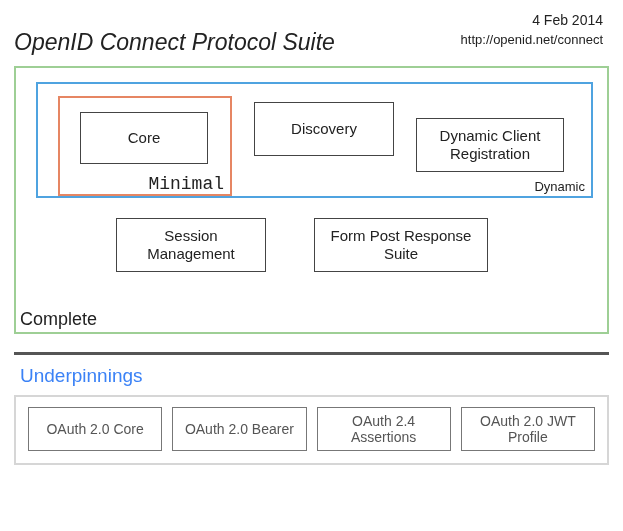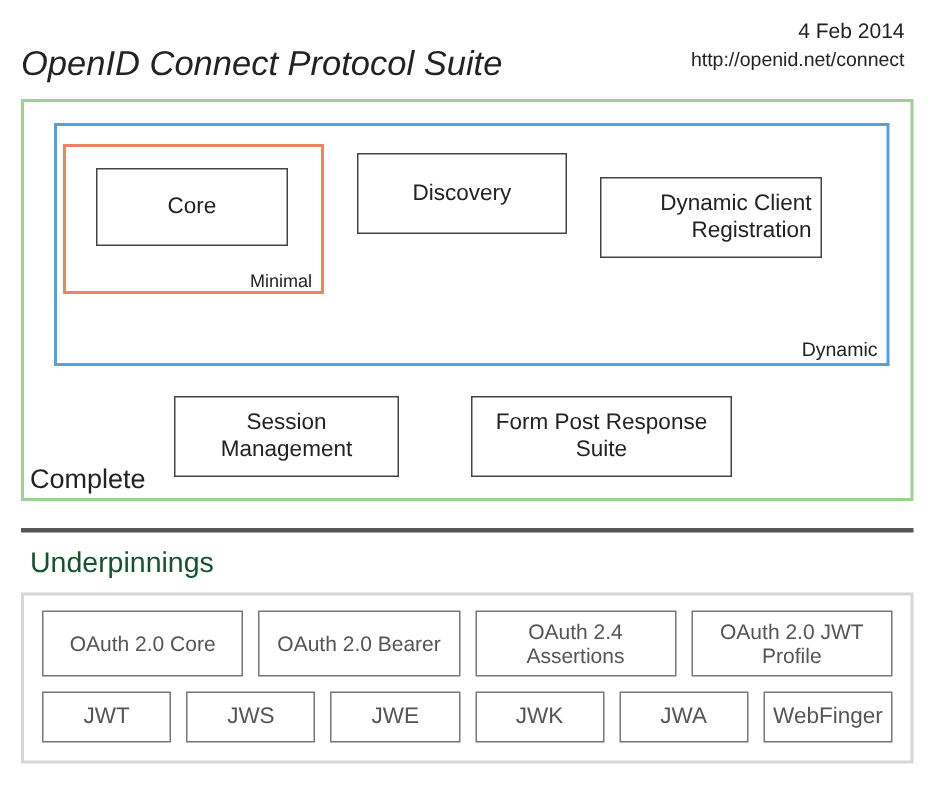--- a/index.html
+++ b/index.html
@@ -25,55 +25,55 @@
     margin-top: 10px;
     padding: 14px 14px 28px 20px;
     height: 268px;
   }
   .complete-label {
     position: absolute; left: 4px; bottom: 2px; font-size: 18px;
   }
   .dynamic-box {
     position: relative;
     border: 2px solid #4fa3e0;
-    padding: 12px 12px 26px 4px;
-    height: 162px;
+    padding: 12px 12px 26px 20px;
+    height: 116px;
   }
   .dynamic-label {
     position: absolute; right: 6px; bottom: 2px; font-size: 13px;
   }
   .dynamic-row { display: flex; gap: 22px; align-items: flex-start; }
   .minimal-box {
     position: relative;
     border: 2px solid #e68663;
     width: 174px; height: 100px;
     padding: 10px;
   }
   .minimal-label {
-    position: absolute; right: 6px; bottom: 0px; font-size: 12px;
+    position: absolute; right: 6px; bottom: 0px; font-size: 18px; font-family: Liberation Mono, monospace;
   }
   .cell {
     border: 1.5px solid #444; background: #fff;
     display: flex; align-items: center; justify-content: center;
     text-align: center; font-size: 15px; line-height: 1.2;
     padding: 4px 6px;
   }
   .core-cell   { width: 128px; height: 52px; margin: 4px auto 0 10px; }
   .disc-cell   { width: 140px; height: 54px; margin-top: 6px; text-align: center; }
-  .dcr-cell    { width: 148px; height: 54px; margin-top: 22px; text-align: right; }
+  .dcr-cell    { width: 148px; height: 54px; margin-top: 22px; }
 
   .row2 { display: flex; gap: 48px; margin: 20px 0 0 80px; }
   .sess-cell   { width: 150px; height: 54px; }
   .fprm-cell   { width: 174px; height: 54px; }
 
   hr.sep {
     border: none; border-top: 3px solid #555;
     margin: 18px 0 10px 0;
   }
-  .under-title { font-size: 19px; color: #14532d; margin: 4px 0 8px 6px; }
+  .under-title { font-size: 19px; color: #3b82f6; margin: 4px 0 8px 6px; }
   .under-box {
     border: 2px solid #d6d6d6;
     padding: 10px 12px 12px 12px;
   }
   .urow { display: flex; gap: 10px; }
   .urow + .urow { margin-top: 10px; }
   .ucell {
     border: 1.5px solid #777; color: #555;
     display: flex; align-items: center; justify-content: center;
     text-align: center; font-size: 14px; line-height: 1.15;
@@ -112,21 +112,13 @@
 <hr class="sep">
 
 <div class="under-title">Underpinnings</div>
 <div class="under-box">
   <div class="urow">
     <div class="ucell">OAuth 2.0 Core</div>
     <div class="ucell">OAuth 2.0 Bearer</div>
     <div class="ucell">OAuth 2.4 Assertions</div>
     <div class="ucell">OAuth 2.0 JWT Profile</div>
   </div>
-  <div class="urow">
-    <div class="ucell small">JWT</div>
-    <div class="ucell small">JWS</div>
-    <div class="ucell small">JWE</div>
-    <div class="ucell small">JWK</div>
-    <div class="ucell small">JWA</div>
-    <div class="ucell small">WebFinger</div>
-  </div>
 </div>
 
 </body></html>

